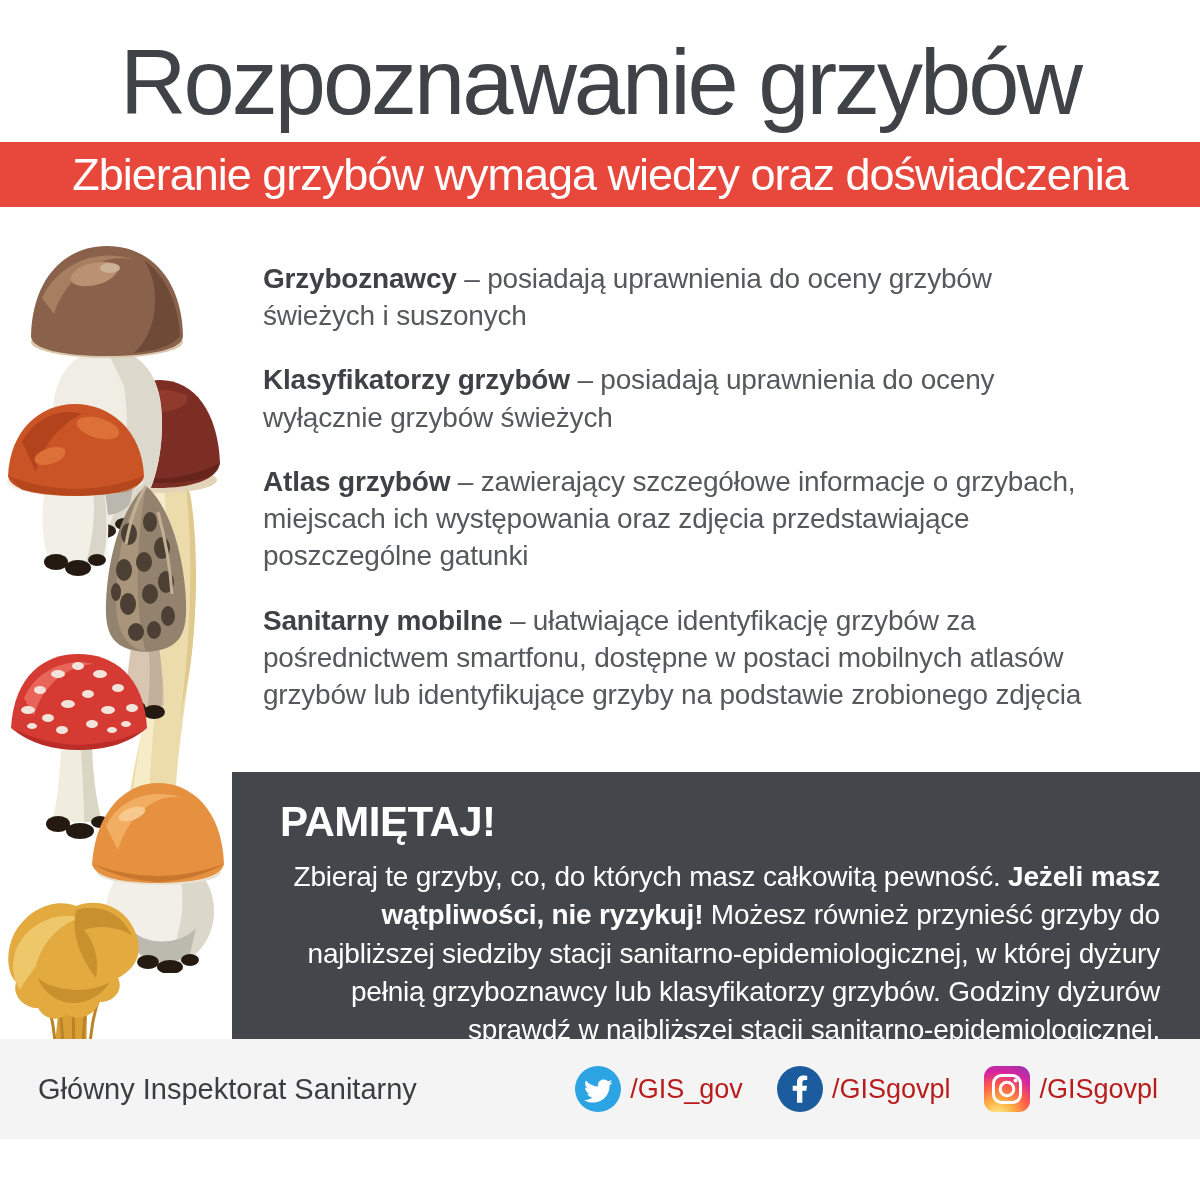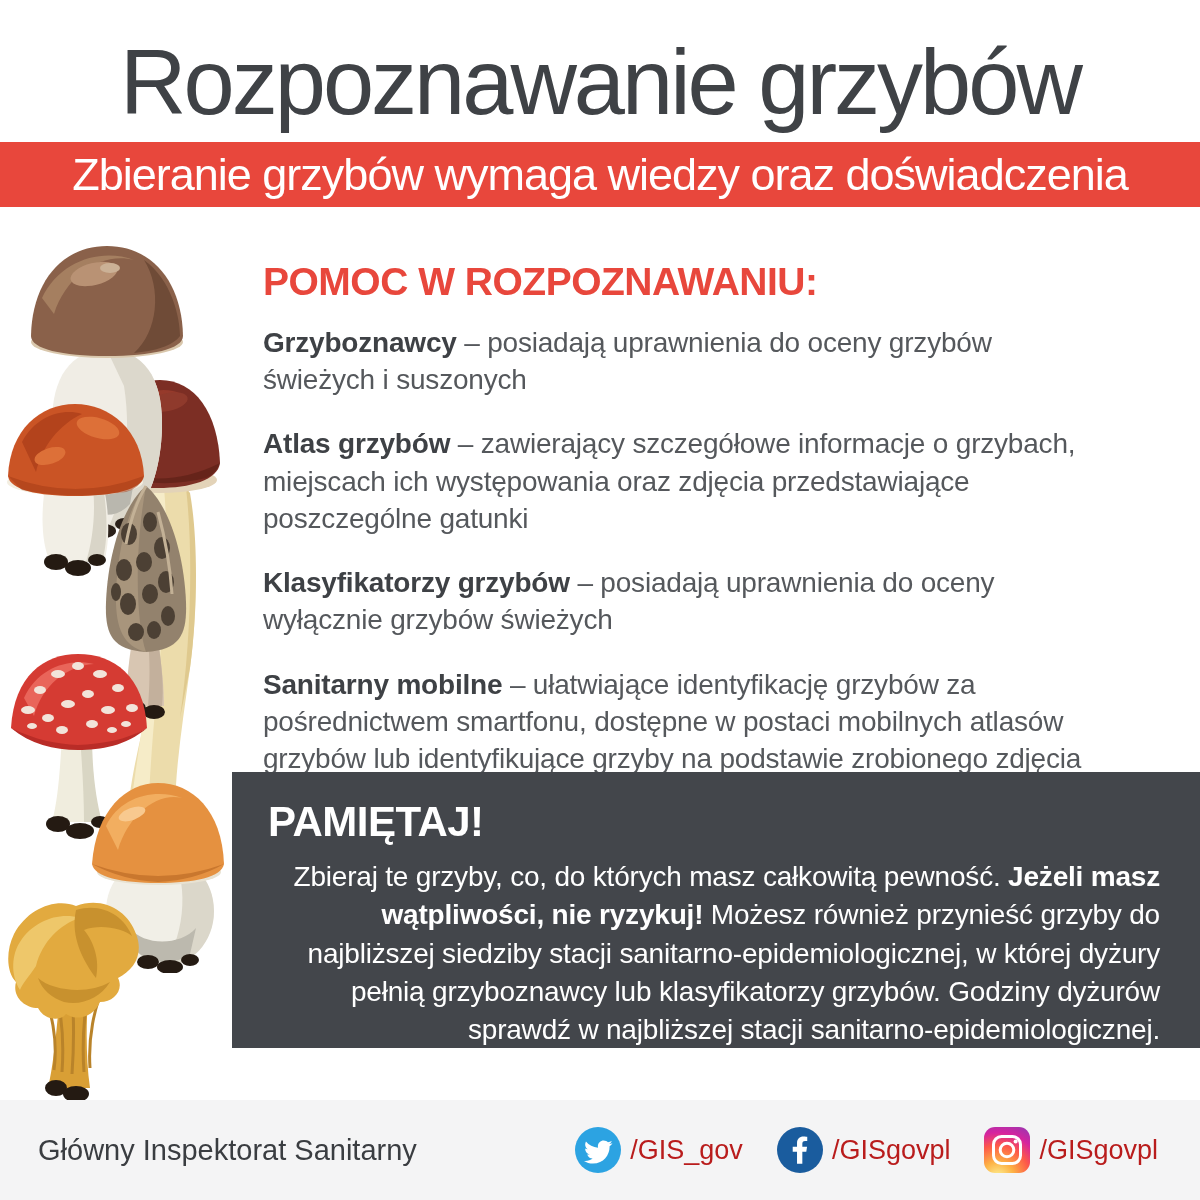--- a/index.html
+++ b/index.html
@@ -11,27 +11,27 @@
   .band{position:absolute;top:142px;left:0;width:1200px;height:65px;background:#e8473c;
         display:flex;align-items:center;justify-content:center;}
   .band span{color:#fff;font-size:45px;font-weight:400;letter-spacing:-1px;}
   
   .help{position:absolute;left:263px;top:260px;width:872px;}
   .help h2{margin:0 0 20px;font-size:39px;font-weight:800;letter-spacing:-.5px;color:#e8473c;}
   .help p{margin:0 0 27px;font-size:28px;line-height:1.33;letter-spacing:-.2px;
           color:#55585c;max-width:845px;}
   .help p b{color:#3e4145;font-weight:700;}
   
-  .reminder{position:absolute;left:232px;top:772px;width:968px;height:276px;background:#43464b;
-            box-sizing:border-box;padding:26px 40px 0 36px;}
+  .reminder{position:absolute;left:232px;top:772px;width:968px;height:325px;background:#43464b;
+            box-sizing:border-box;padding:26px 40px 0 48px;}
   .reminder h2{margin:0 0 12px;font-size:42px;font-weight:800;color:#fff;letter-spacing:-.5px;}
   .reminder p{margin:0;font-size:28px;line-height:1.37;letter-spacing:-.2px;color:#fff;text-align:right;}
   .reminder p b{font-weight:700;}
   
-  .footer{position:absolute;top:1100px;left:0;width:1200px;height:100px;background:#f4f4f5;
+  .footer{position:absolute;top:1039px;left:0;width:1200px;height:100px;background:#f4f4f5;
           display:flex;align-items:center;box-sizing:border-box;padding:0 42px 0 38px;}
   .org{font-size:29px;color:#3a3d41;}
   .social{margin-left:auto;display:flex;align-items:center;gap:34px;}
   .s-item{display:flex;align-items:center;gap:9px;cursor:pointer;}
   .handle{font-size:27px;color:#b91c1c;}
   .mush{position:absolute;}
 </style>
 </head>
 <body>
 
@@ -166,24 +166,23 @@
     </g>
     <ellipse cx="52" cy="198" rx="11" ry="8" fill="#241a12"></ellipse>
     <ellipse cx="72" cy="204" rx="13" ry="8" fill="#241a12"></ellipse>
     <path d="M10 44 C24 18 52 8 72 16 C98 6 124 20 132 44 C140 64 130 80 114 88 C120 100 110 112 96 112 C90 126 74 132 62 124 C56 132 40 130 34 118 C20 118 8 106 12 92 C2 82 2 60 10 44Z" fill="#e2aa3f"></path>
     <path d="M16 52 C30 30 56 22 76 28 C56 34 38 52 32 76 C24 88 18 94 16 100 C6 84 8 64 16 52Z" fill="#eec76a"></path>
     <path d="M72 20 C98 12 120 26 128 46 C118 38 96 34 80 40 C90 52 96 70 92 88 C80 72 66 48 72 20Z" fill="#c8912e"></path>
     <path d="M34 88 C50 102 86 104 106 92 C96 108 78 116 60 112 C48 108 38 100 34 88Z" fill="#c8912e"></path>
   </svg>
 
   <section class="help">
-    <h2>POMOC W ROZPOZNAWANIU:</h2>
     <p><b>Grzyboznawcy</b><span> – posiadają uprawnienia do oceny grzybów świeżych i suszonych</span></p>
+    <p><b>Klasyfikatorzy grzybów</b><span> – posiadają uprawnienia do oceny wyłącznie grzybów świeżych</span></p>
     <p><b>Atlas grzybów</b><span> – zawierający szczegółowe informacje o grzybach, miejscach ich występowania oraz zdjęcia przedstawiające poszczególne gatunki</span></p>
-    <p><b>Klasyfikatorzy grzybów</b><span> – posiadają uprawnienia do oceny wyłącznie grzybów świeżych</span></p>
     <p><b>Sanitarny mobilne</b><span> – ułatwiające identyfikację grzybów za pośrednictwem smartfonu, dostępne w postaci mobilnych atlasów grzybów lub identyfikujące grzyby na podstawie zrobionego zdjęcia</span></p>
   </section>
 
   <section class="reminder">
     <h2>PAMIĘTAJ!</h2>
     <p><span>Zbieraj te grzyby, co, do których masz całkowitą pewność. </span><b>Jeżeli masz wątpliwości, nie ryzykuj!</b><span> Możesz również przynieść grzyby do najbliższej siedziby stacji sanitarno-epidemiologicznej, w której dyżury pełnią grzyboznawcy lub klasyfikatorzy grzybów. Godziny dyżurów sprawdź w najbliższej stacji sanitarno-epidemiologicznej.</span></p>
   </section>
 
   <footer class="footer">
     <span class="org">Główny Inspektorat Sanitarny</span>

